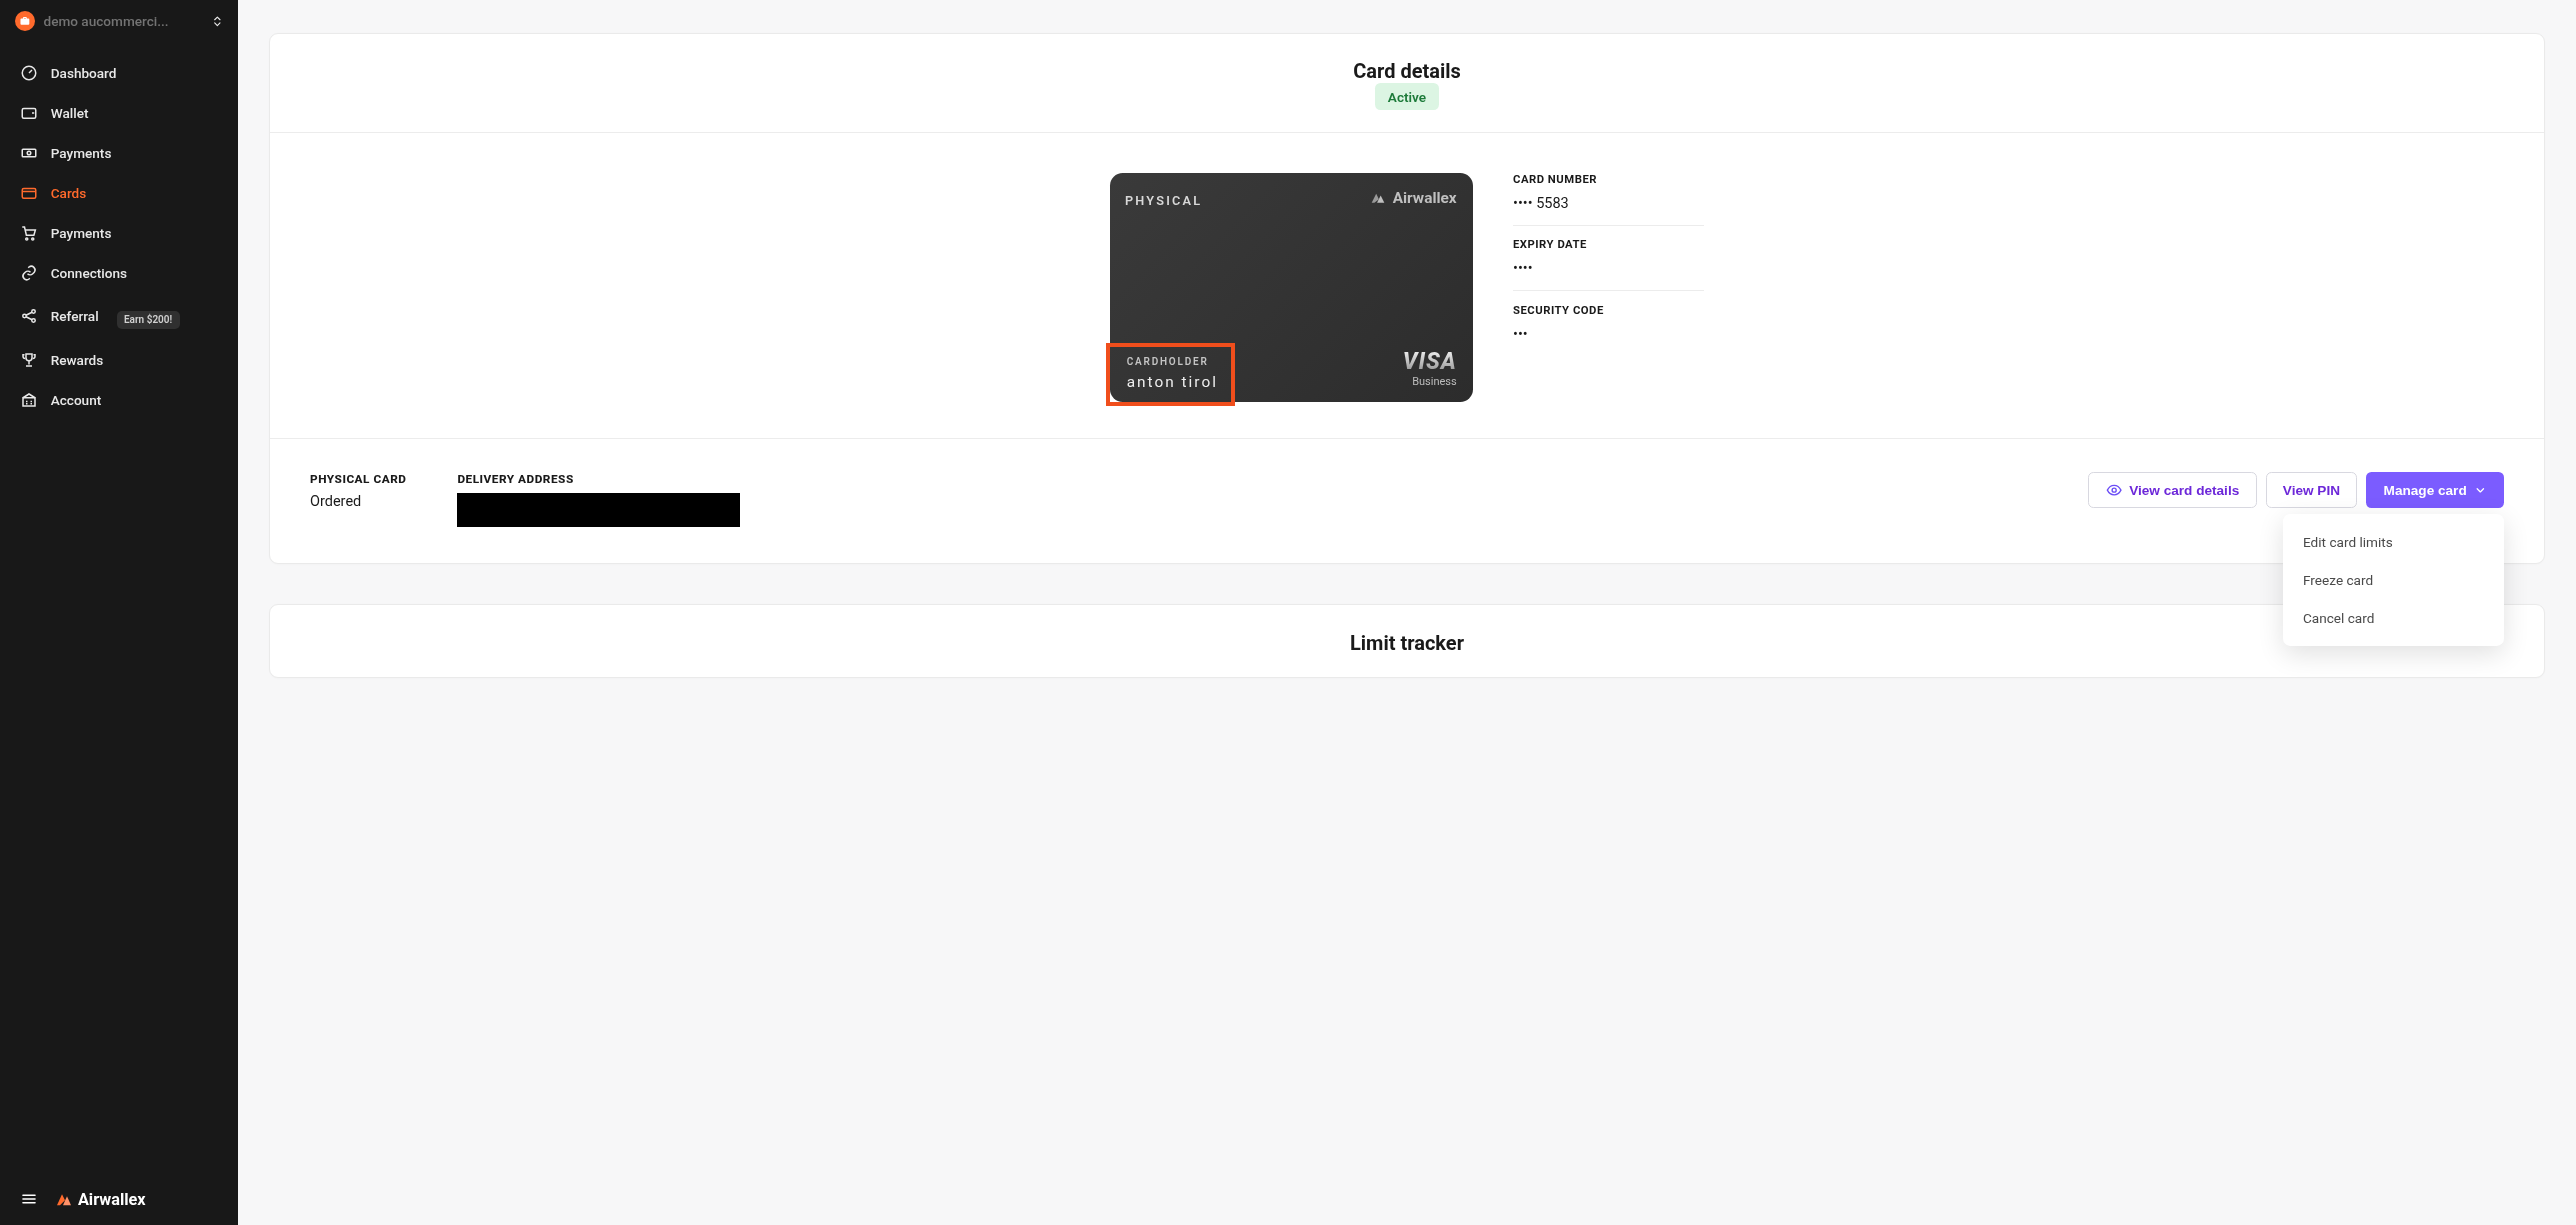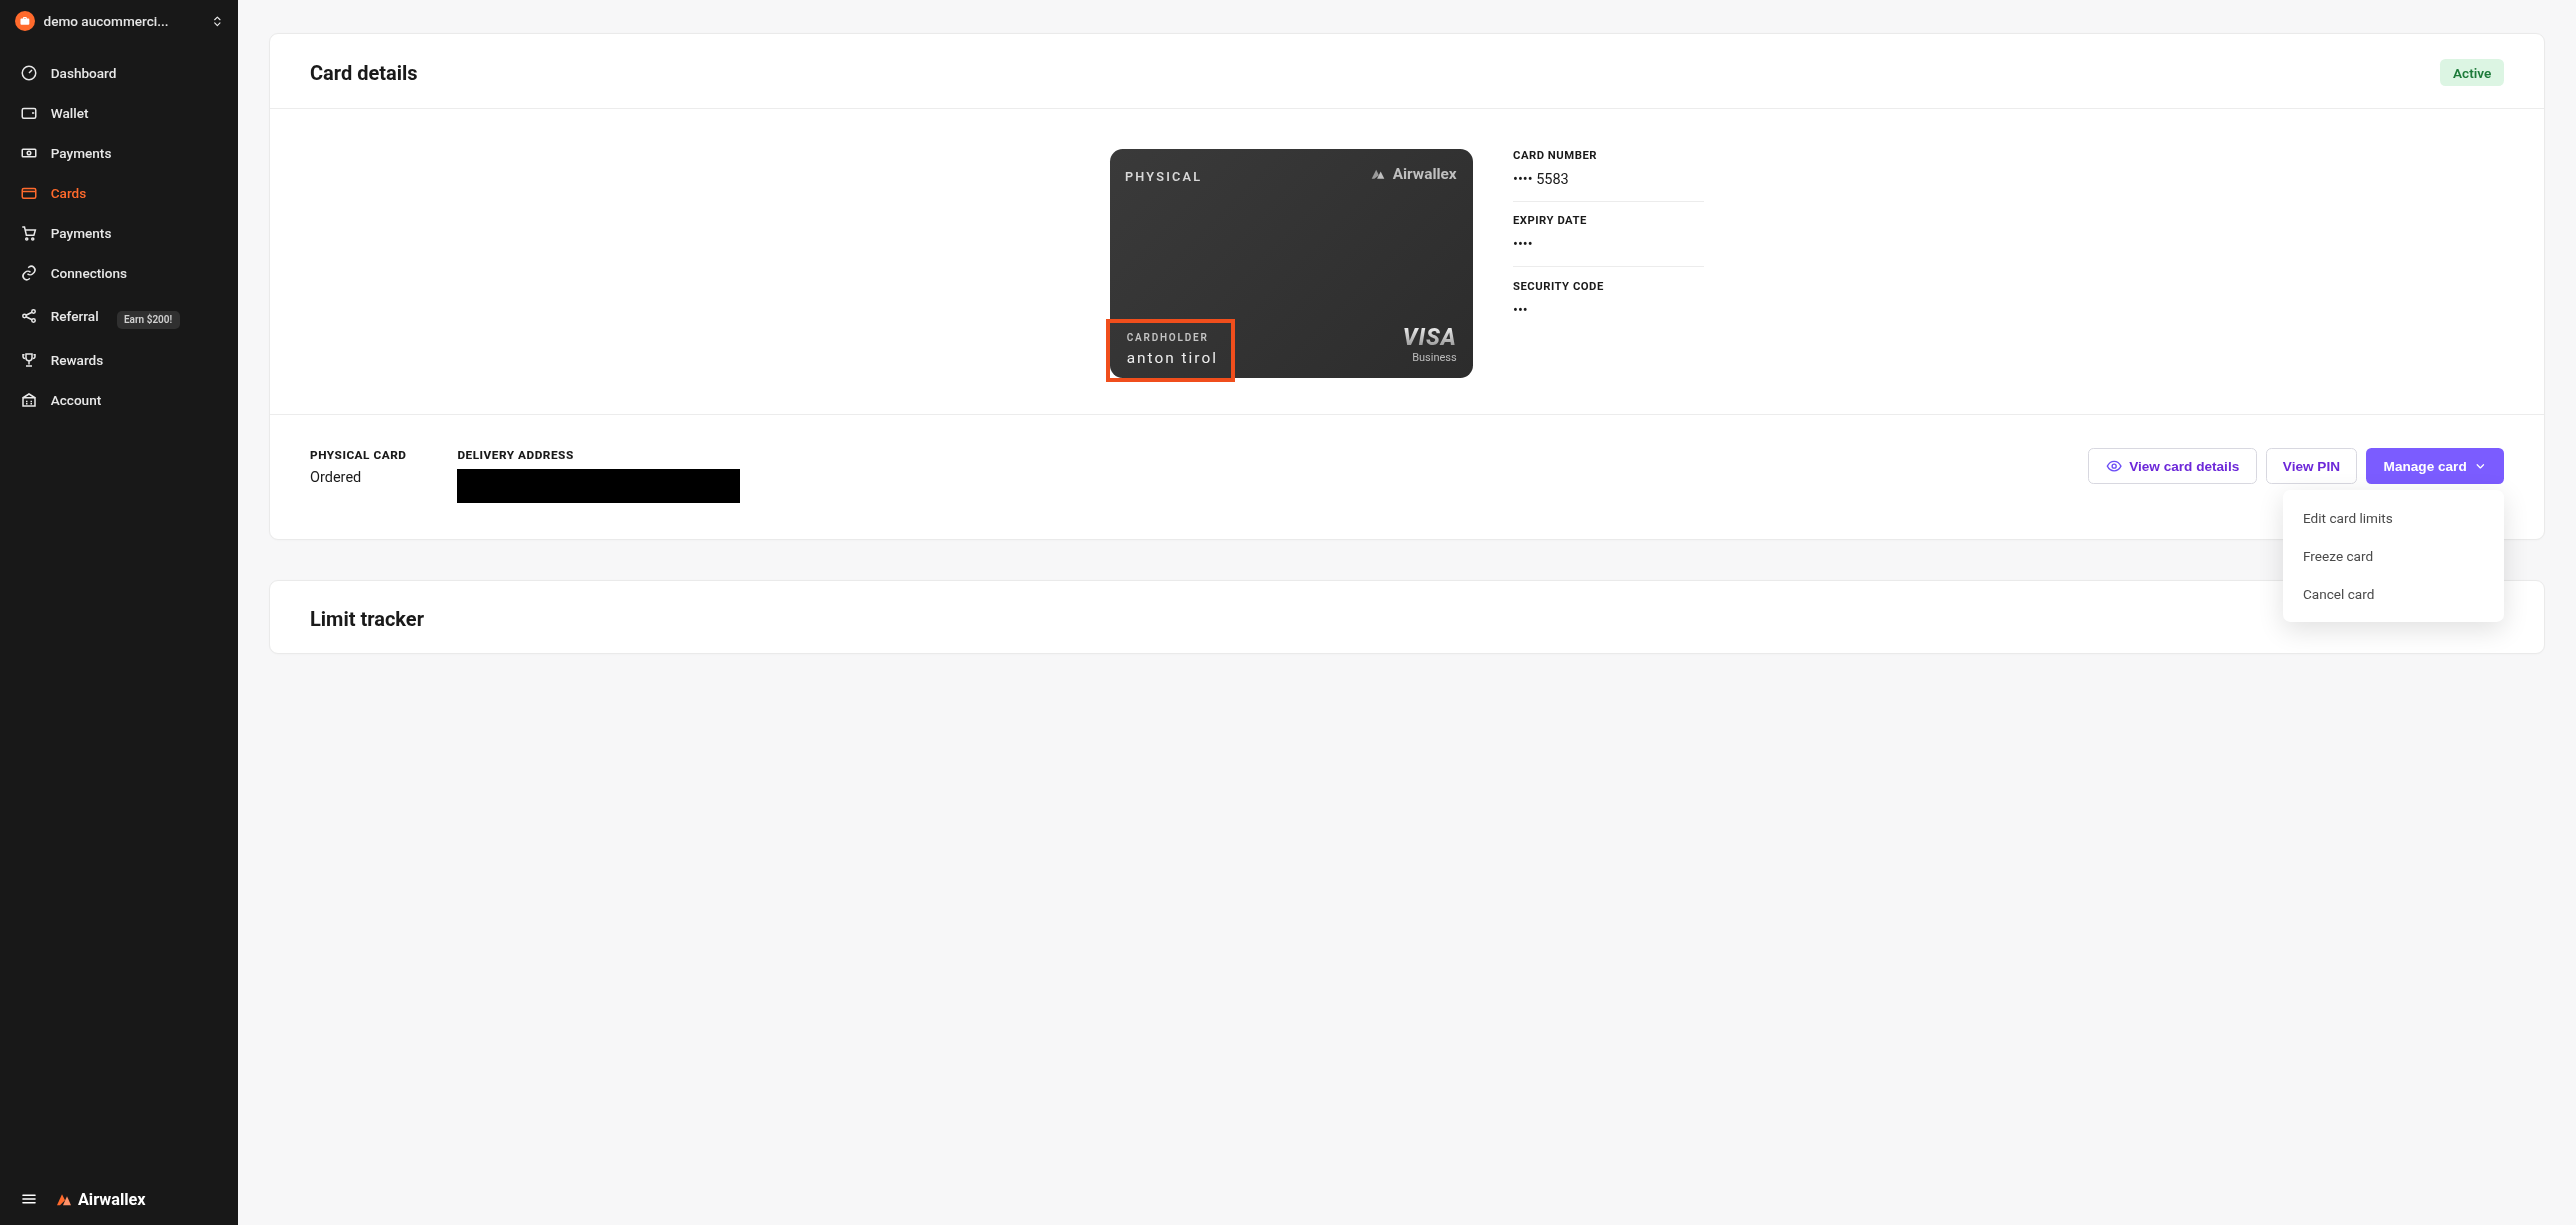--- a/index.html
+++ b/index.html
@@ -3,36 +3,36 @@
 <meta charset="utf-8">
 <style>
   * { box-sizing: border-box; margin: 0; padding: 0; }
   body { font-family: -apple-system, BlinkMacSystemFont, "Segoe UI", Roboto, Helvetica, Arial, sans-serif; background: #f7f7f8; color: #1a1a1a; }
   .app { display: flex; min-height: 100vh; }
 
   
   .sidebar { width: 238px; background: #181818; color: #fff; display: flex; flex-direction: column; position: relative; }
   .org-switcher { display: flex; align-items: center; gap: 9px; padding: 11px 14.5px 14.5px; cursor: pointer; }
   .org-badge { width: 20px; height: 20px; border-radius: 50%; background: #ff6a2c; display: flex; align-items: center; justify-content: center; }
-  .org-name { flex: 1; font-size: 13.6px; font-weight: 500; color: #e5e5e5; white-space: nowrap; overflow: hidden; text-overflow: ellipsis; }
+  .org-name { flex: 1; font-size: 13.6px; font-weight: 500; color: #737373; white-space: nowrap; overflow: hidden; text-overflow: ellipsis; }
   .org-chevrons { width: 12.7px; height: 12.7px; opacity: .9; }
   .nav { list-style: none; padding: 7.3px 0; }
   .nav-item { display: flex; align-items: center; gap: 12.7px; padding: 11px 20px; font-size: 13.6px; font-weight: 500; color: #e8e8e8; cursor: pointer; }
   .nav-item.active { color: #ff6a2c; }
   .nav-icon { width: 18px; height: 18px; flex-shrink: 0; display: flex; align-items: center; justify-content: center; }
   .referral-badge { margin-left: 5.4px; background: #303030; color: #d0d0d0; font-size: 10px; font-weight: 600; padding: 3.6px 7.3px; border-radius: 5px; margin-top: 7px; }
   .sidebar-footer { margin-top: auto; display: flex; align-items: center; gap: 14.5px; padding: 16.3px 20px; }
   .menu-icon { width: 18px; height: 18px; }
   .brand-logo { display: flex; align-items: center; gap: 5.4px; font-weight: 700; font-size: 16.3px; color: #fff; }
   .brand-mark { width: 20px; height: 16.3px; }
 
   
   .main { flex: 1; padding: 33px 31px 27px; }
   .panel { background: #fff; border-radius: 9px; border: 0.9px solid #eaeaea; box-shadow: 0 0.9px 1.8px rgba(0,0,0,.02); margin-bottom: 40px; position: relative; }
-  .panel-header { display: flex; align-items: center; justify-content: space-between; padding: 25.4px 40px 22px; }
+  .panel-header { display: flex; align-items: center; justify-content: space-between; padding: 25.4px 40px 22px; flex-direction: column; }
   .panel-title { font-size: 20px; font-weight: 700; }
   .status-badge { background: #dcf5e3; color: #1d7b3a; font-size: 13.6px; font-weight: 600; padding: 5.4px 12.7px; border-radius: 5.4px; }
   .panel-divider { height: 0.9px; background: #ececec; }
 
   .card-row { display: flex; gap: 40px; padding: 40px 40px 36px; align-items: flex-start; justify-content: center; }
   .card-visual-wrap { flex: 0 0 auto; display: flex; justify-content: center; }
 
   .card-visual { width: 363px; height: 229px; background: linear-gradient(135deg, #3a3a3a 0%, #2c2c2c 100%); border-radius: 12.7px; position: relative; color: #e6e6e6; padding: 20px 15px; }
   .card-type-label { font-size: 12.7px; letter-spacing: 2.2px; font-weight: 600; color: #d8d8d8; }
   .card-brand { position: absolute; right: 16.3px; top: 16.3px; display: flex; align-items: center; gap: 5.4px; color:#bfbfbf; font-weight:700; font-size:15.4px; }

